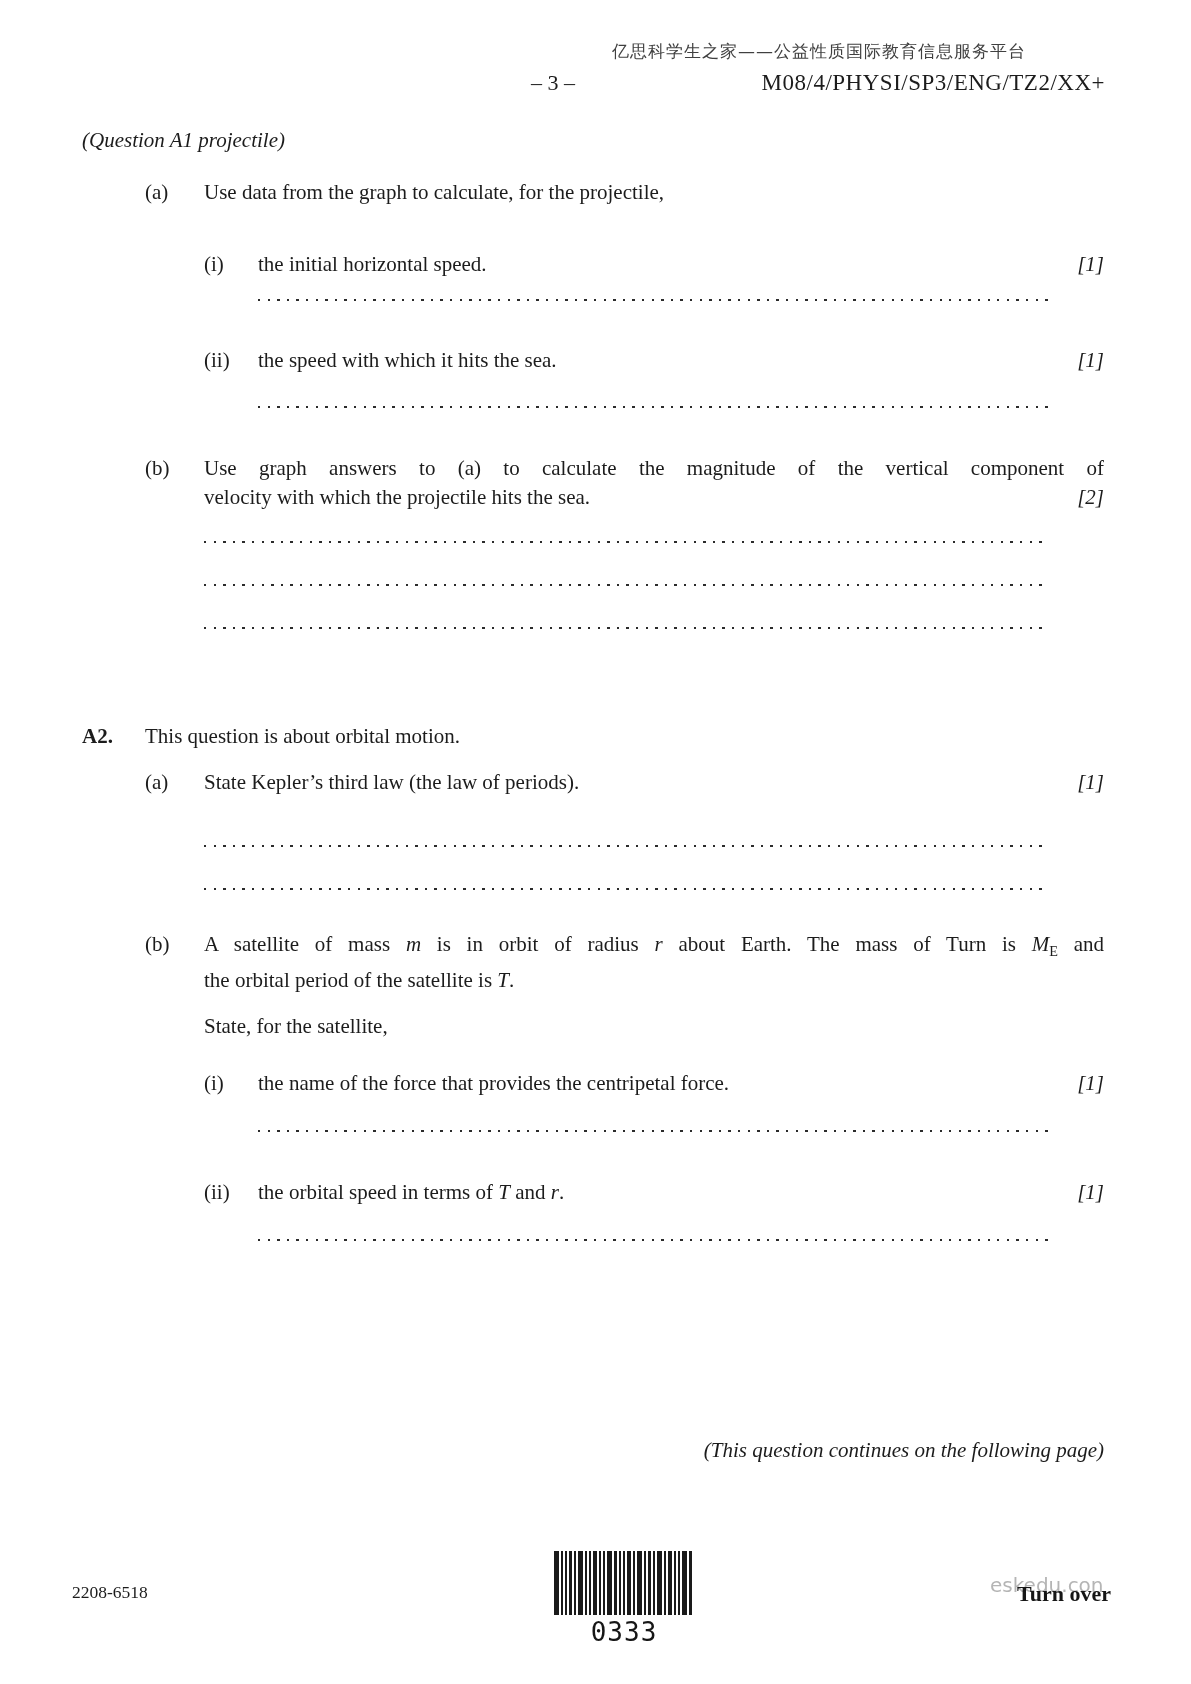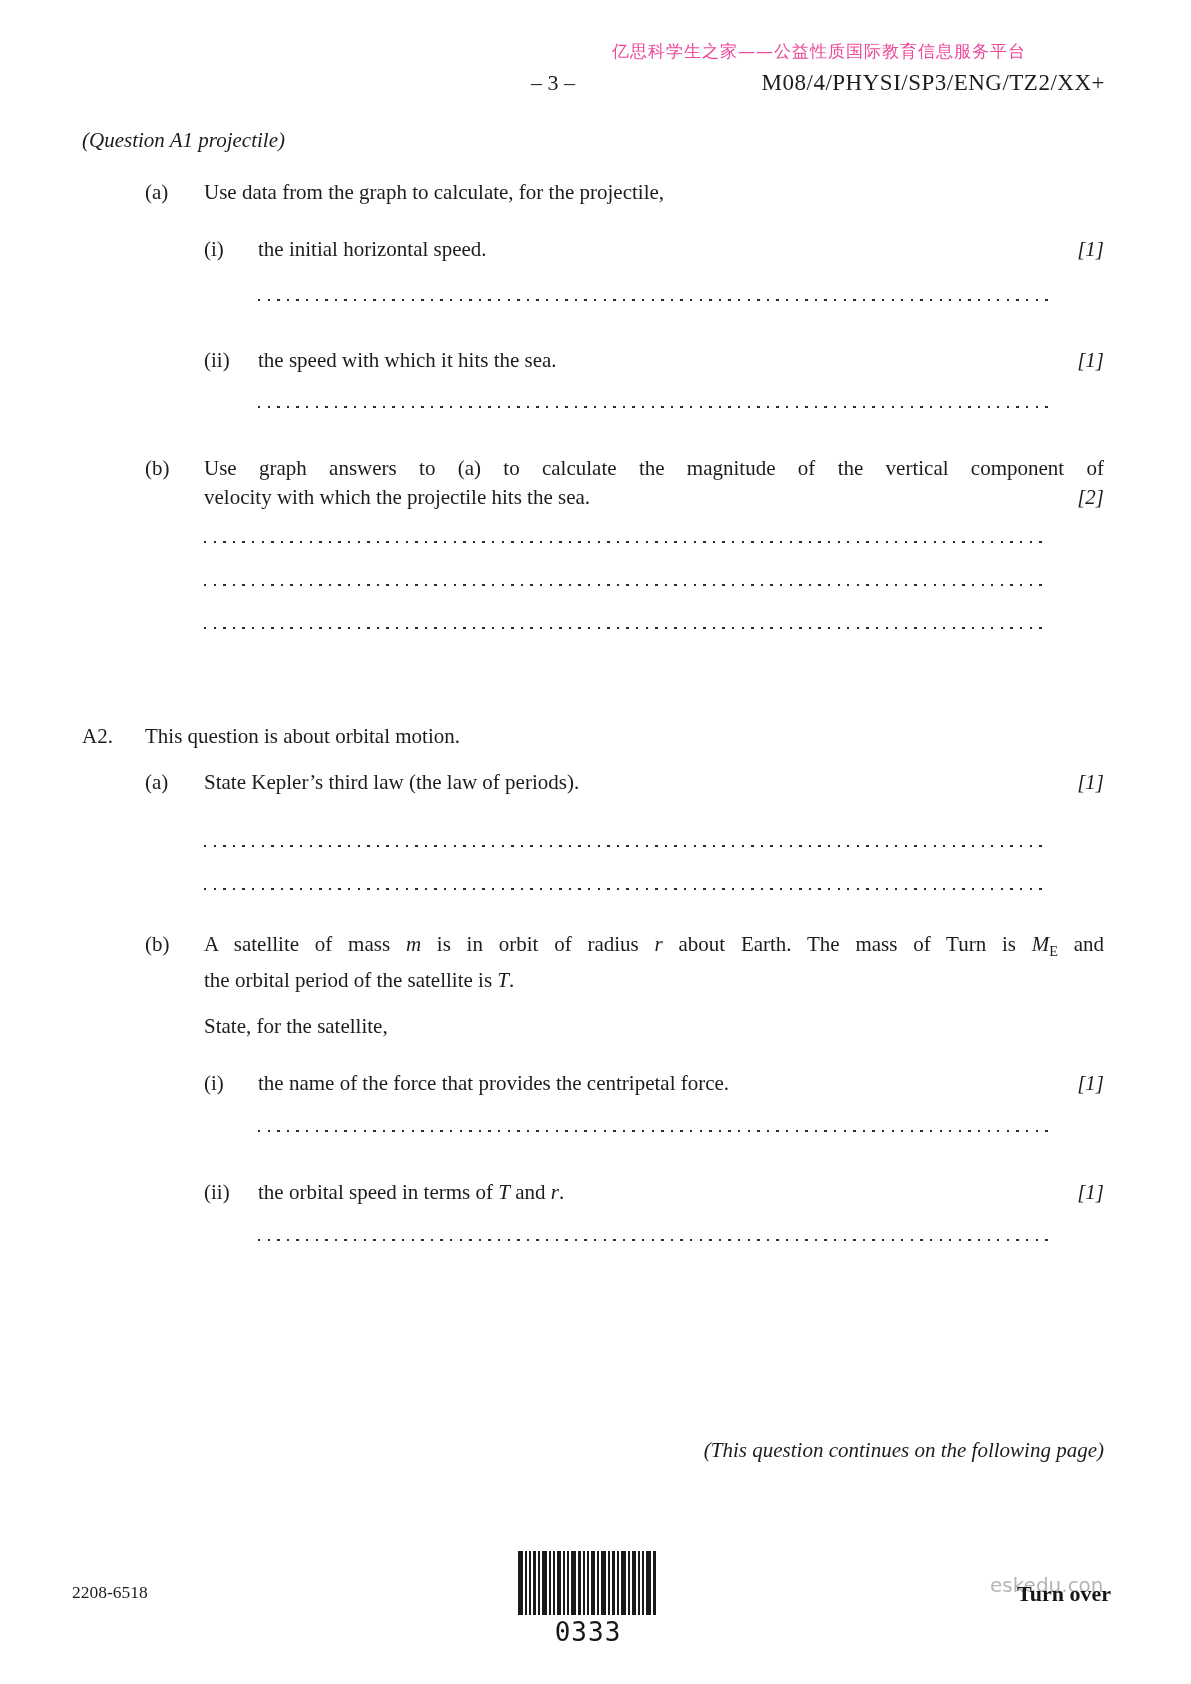--- a/index.html
+++ b/index.html
@@ -9,33 +9,33 @@
     width:1191px; height:1684px;
     background:#ffffff;
     font-family:"Liberation Serif","DejaVu Serif",serif;
     color:#1c1c1c;
     overflow:hidden;
   }
   .abs { position:absolute; }
   .cn-mark {
     top:40px; left:612px;
     font-family:"DejaVu Sans","Liberation Sans",sans-serif;
-    font-size:17px; color:#ec4899; letter-spacing:1px;
+    font-size:17px; color:#404040; letter-spacing:1px;
   }
   .pagenum { top:70px; left:531px; font-size:22px; }
   .papercode { top:70px; right:86px; font-size:23px; letter-spacing:0.5px; }
   .cont-note { top:128px; left:82px; font-size:21px; font-style:italic; }
 
   .row { position:absolute; line-height:28px; font-size:21px; }
   .row.lvl1 { left:145px; width:959px; }
   .row.lvl2 { left:204px; width:900px; }
   .row.q    { left:82px;  width:1022px; }
   .lbl  { display:inline-block; width:59px; vertical-align:top; }
   .lbl2 { display:inline-block; width:54px; vertical-align:top; }
-  .qnum { display:inline-block; width:63px; vertical-align:top; font-weight:normal; }
+  .qnum { display:inline-block; width:63px; vertical-align:top; font-weight:bold; }
   .txt  { display:inline; }
   .marks {
     position:absolute; right:0; top:0;
     font-style:italic; font-size:21px;
   }
   .para { display:block; margin-left:59px; width:900px; line-height:29px; }
   .stretch { text-align:justify; text-align-last:justify; }
   .var { font-style:italic; }
   sub { font-size:0.68em; }
 
@@ -45,21 +45,21 @@
       #2b2b2b 0, #2b2b2b 2.3px, transparent 2.3px, transparent 9.6px);
   }
   .dots.sub { left:258px; width:790px; }
   .dots.sec { left:204px; width:844px; }
 
   .continues-note {
     top:1438px; right:87px;
     font-size:21px; font-style:italic;
   }
   .doc-code { top:1582px; left:72px; font-size:17.5px; }
-  .barcode-wrap { top:1551px; left:518px; width:140px; text-align:center; }
+  .barcode-wrap { top:1551px; left:554px; width:140px; text-align:center; }
   .barcode-num {
     margin-top:-2px;
     font-family:"DejaVu Sans Mono","Liberation Mono",monospace;
     font-size:26px; letter-spacing:1px; color:#161616;
   }
   .esk-mark {
     top:1573px; left:963px;
     font-family:"DejaVu Sans","Liberation Sans",sans-serif;
     font-size:20px; color:#b5b5b5;margin-left:27px;
   }
@@ -73,21 +73,21 @@
   <div class="abs cn-mark">亿思科学生之家——公益性质国际教育信息服务平台</div>
   <div class="abs pagenum">– 3 –</div>
   <div class="abs papercode">M08/4/PHYSI/SP3/ENG/TZ2/XX+</div>
 
   <div class="abs cont-note">(Question A1 projectile)</div>
 
   <div class="row lvl1" style="top:178px">
     <span class="lbl">(a)</span><span class="txt">Use data from the graph to calculate, for the projectile,</span>
   </div>
 
-  <div class="row lvl2" style="top:235px">
+  <div class="row lvl2" style="top:250px">
     <span class="lbl2">(i)</span><span class="txt">the initial horizontal speed.</span>
     <span class="marks">[1]</span>
   </div>
   <div class="dots sub" style="top:299px"></div>
 
   <div class="row lvl2" style="top:346px">
     <span class="lbl2">(ii)</span><span class="txt">the speed with which it hits the sea.</span>
     <span class="marks">[1]</span>
   </div>
   <div class="dots sub" style="top:406px"></div>

